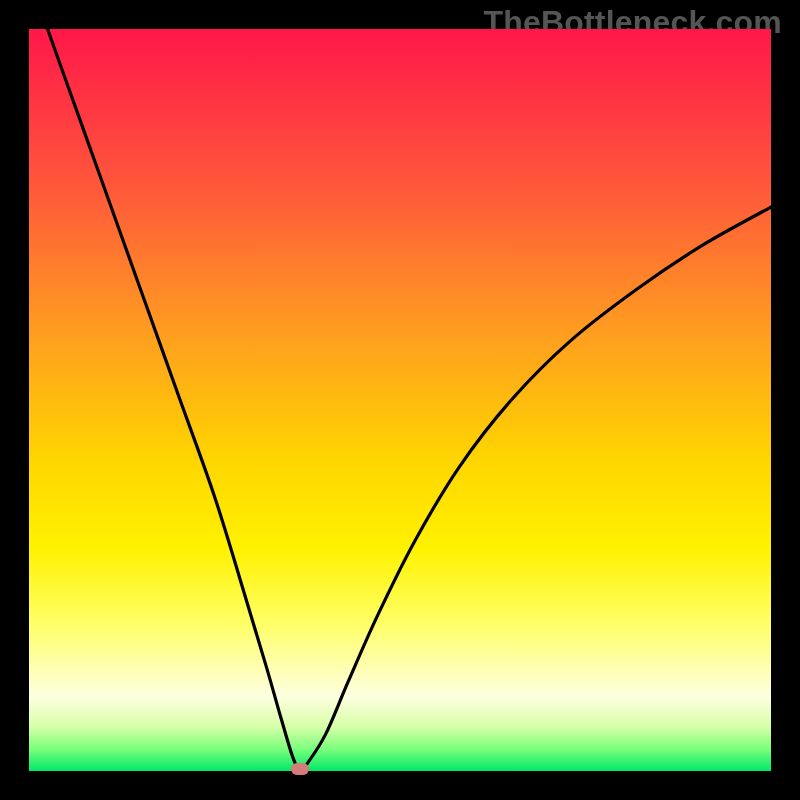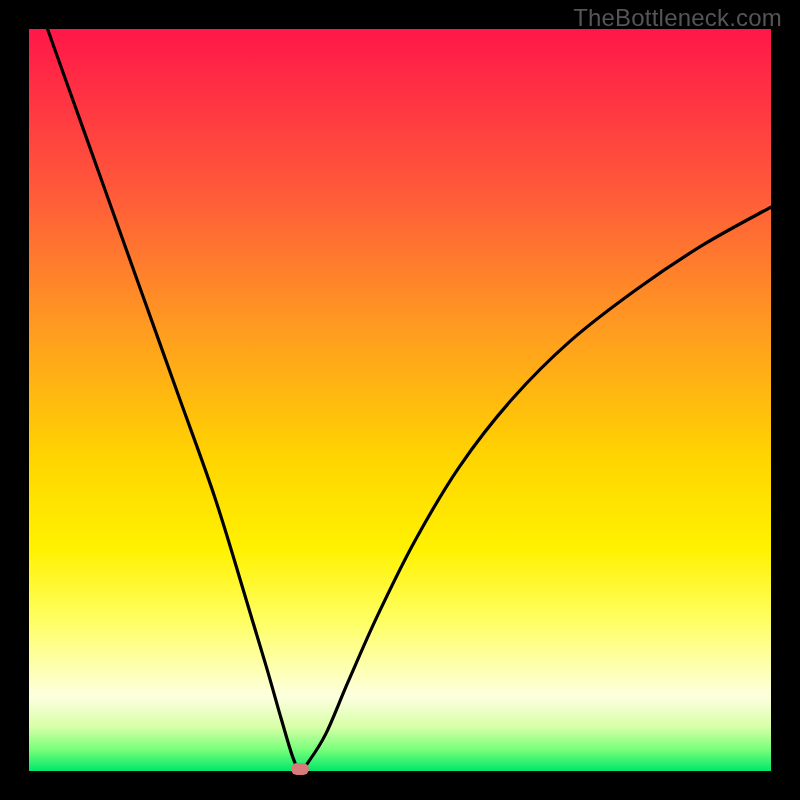--- a/index.html
+++ b/index.html
@@ -8,22 +8,22 @@
     position: relative;
     width: 800px;
     height: 800px;
     background: #000;
   }
   .watermark {
     position: absolute;
     top: 4px;
     right: 18px;
     font-family: Arial, Helvetica, sans-serif;
-    font-size: 24px;
-    font-weight: 400;
+    font-size: 32px;
+    font-weight: 700;
     color: #555;
     letter-spacing: 0.2px;
   }
   .plot {
     position: absolute;
     left: 29px;
     top: 29px;
     width: 742px;
     height: 742px;
     background: linear-gradient(to bottom,

